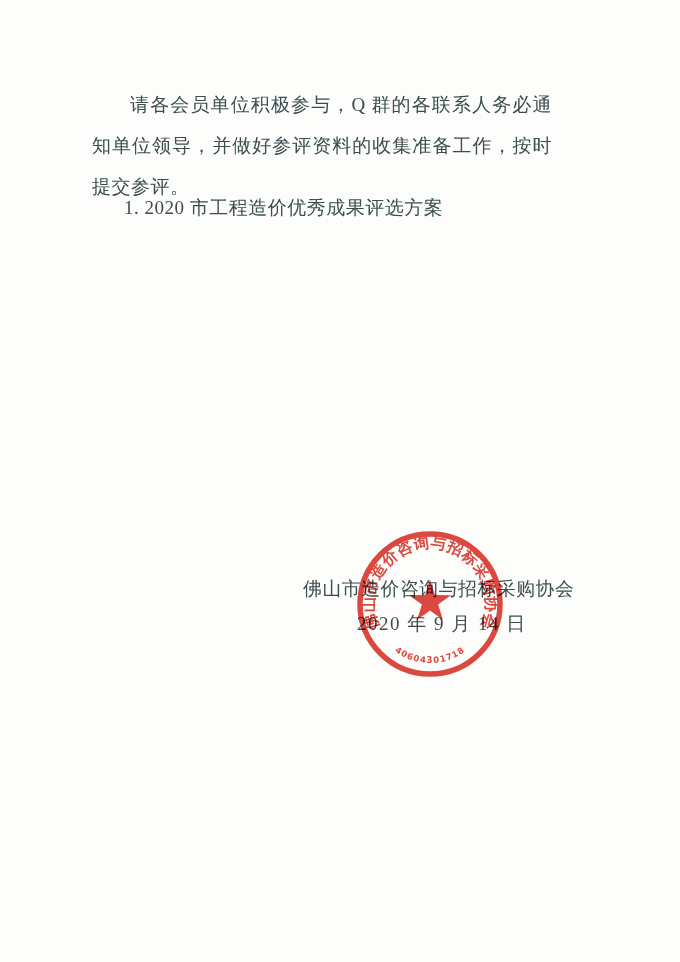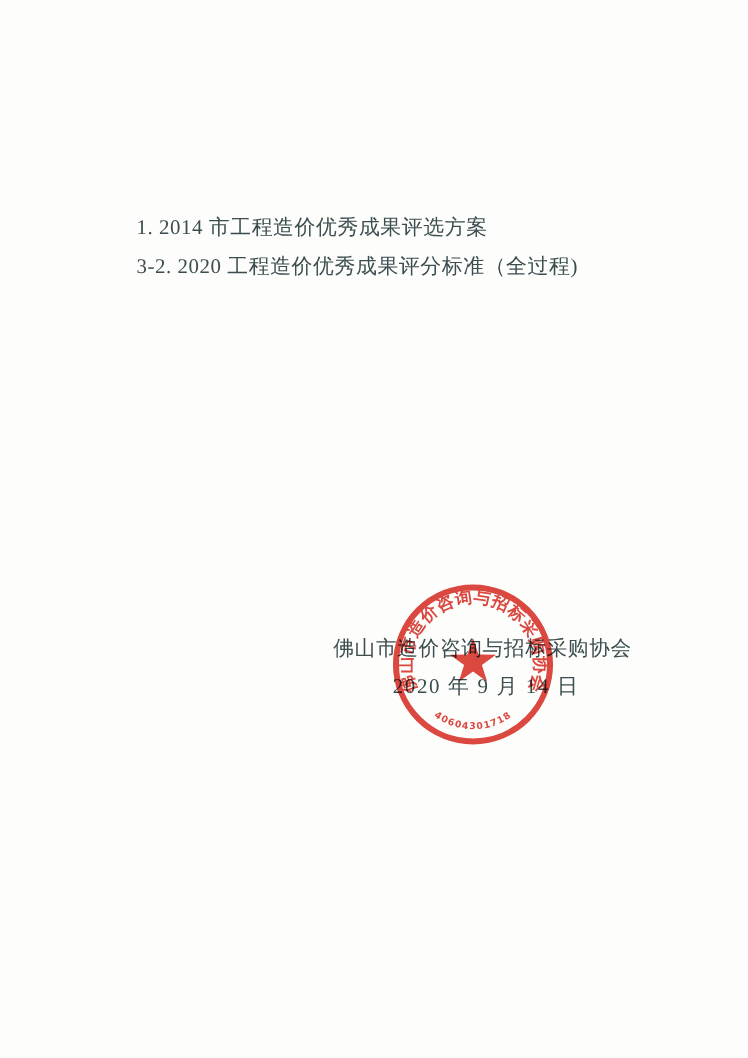--- a/index.html
+++ b/index.html
@@ -77,24 +77,24 @@
     font-size: 8.5px;
     font-weight: bold;
     letter-spacing: 1px;
   }
 </style>
 </head>
 <body>
 
 <div class="page">
 
+  <p class="para">请各会员单位积极参与，Q 群的各联系人务必通知单位领导，并做好参评资料的收集准备工作，按时提交参评。</p>
 
   <div class="attachments">
-    <div class="line">1. 2014 市工程造价优秀成果评选方案</div>
-    <div class="line">3-2. 2020 工程造价优秀成果评分标准（全过程)</div>
+    <div class="line">1. 2020 市工程造价优秀成果评选方案</div>
   </div>
 
   <div class="signature">佛山市造价咨询与招标采购协会</div>
 
   <div class="sign-date">2020 年 9 月 14 日</div>
 
   <svg class="seal" viewBox="0 0 160 160" xmlns="http://www.w3.org/2000/svg">
 
     <circle cx="80" cy="80" r="70" fill="none" stroke-width="5.5" stroke="#d8342a"></circle>
 

